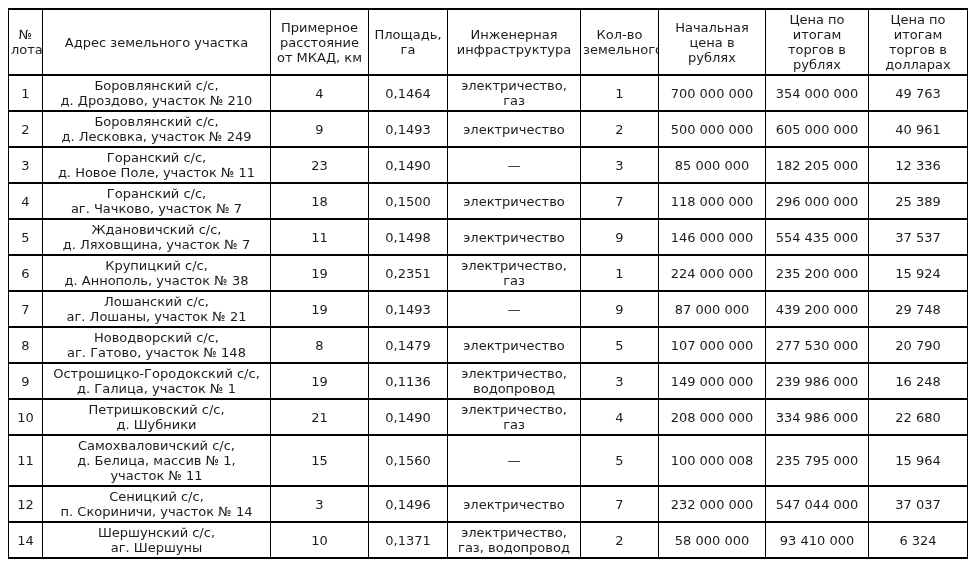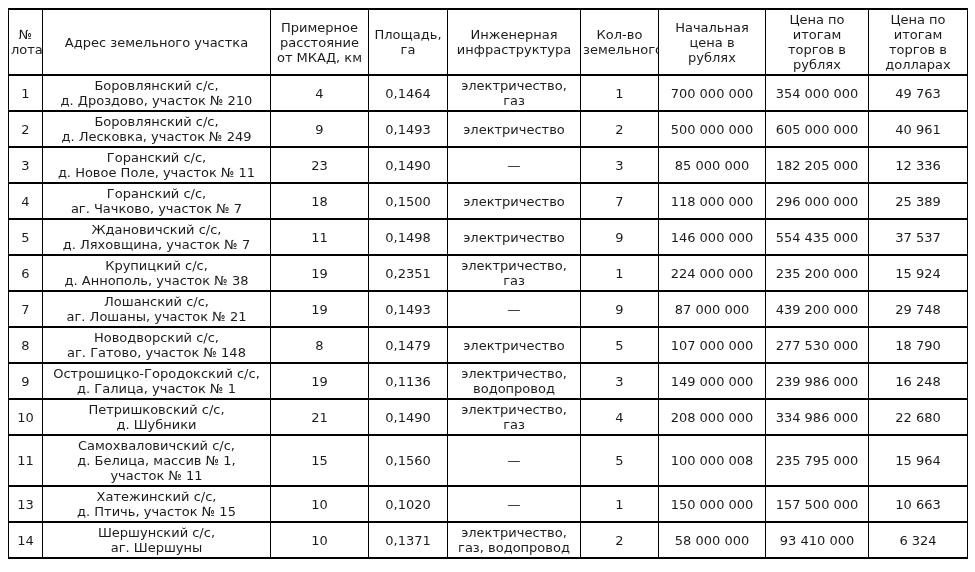--- a/index.html
+++ b/index.html
@@ -184,21 +184,21 @@
   <tr>
     <td>8</td>
     <td>Новодворский с/с,
 аг. Гатово, участок № 148</td>
     <td>8</td>
     <td>0,1479</td>
     <td>электричество</td>
     <td>5</td>
     <td>107 000 000</td>
     <td>277 530 000</td>
-    <td>18 790</td>
+    <td>20 790</td>
   </tr>
 
   <tr>
     <td>9</td>
     <td>Острошицко-Городокский с/с,
 д. Галица, участок № 1</td>
     <td>19</td>
     <td>0,1136</td>
     <td>электричество,
 водопровод</td>
@@ -229,33 +229,33 @@
 участок № 11</td>
     <td>15</td>
     <td>0,1560</td>
     <td>—</td>
     <td>5</td>
     <td>100 000 008</td>
     <td>235 795 000</td>
     <td>15 964</td>
   </tr>
 
-
-  <tr>
-    <td>13</td>
-    <td>Хатежинский с/с,
-д. Птичь, участок № 15</td>
-    <td>10</td>
-    <td>0,1020</td>
-    <td>—</td>
-    <td>1</td>
-    <td>150 000 000</td>
-    <td>157 500 000</td>
-    <td>10 663</td>
-  </tr>
+  <tr>
+    <td>12</td>
+    <td>Сеницкий с/с,
+п. Скориничи, участок № 14</td>
+    <td>3</td>
+    <td>0,1496</td>
+    <td>электричество</td>
+    <td>7</td>
+    <td>232 000 000</td>
+    <td>547 044 000</td>
+    <td>37 037</td>
+  </tr>
+
 
   <tr>
     <td>14</td>
     <td>Шершунский с/с,
 аг. Шершуны</td>
     <td>10</td>
     <td>0,1371</td>
     <td>электричество,
 газ, водопровод</td>
     <td>2</td>

